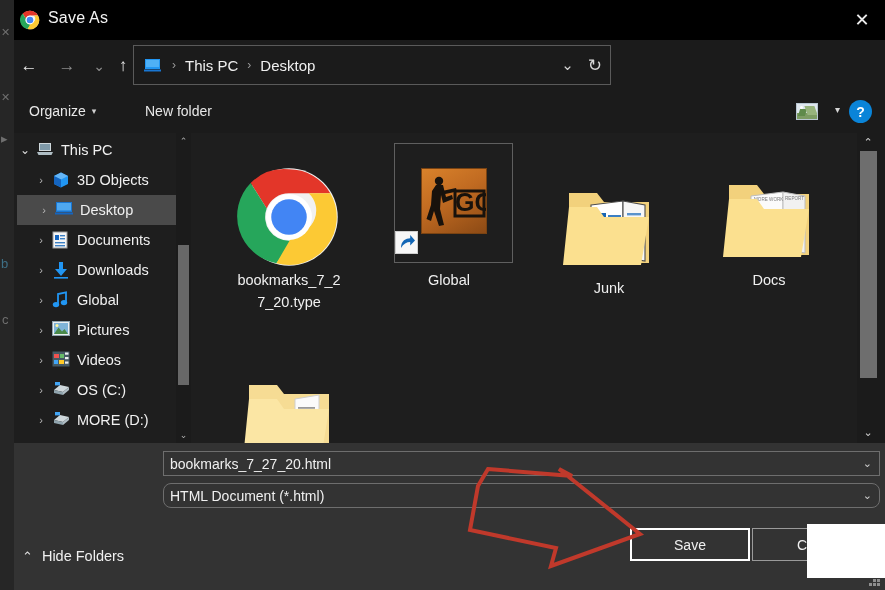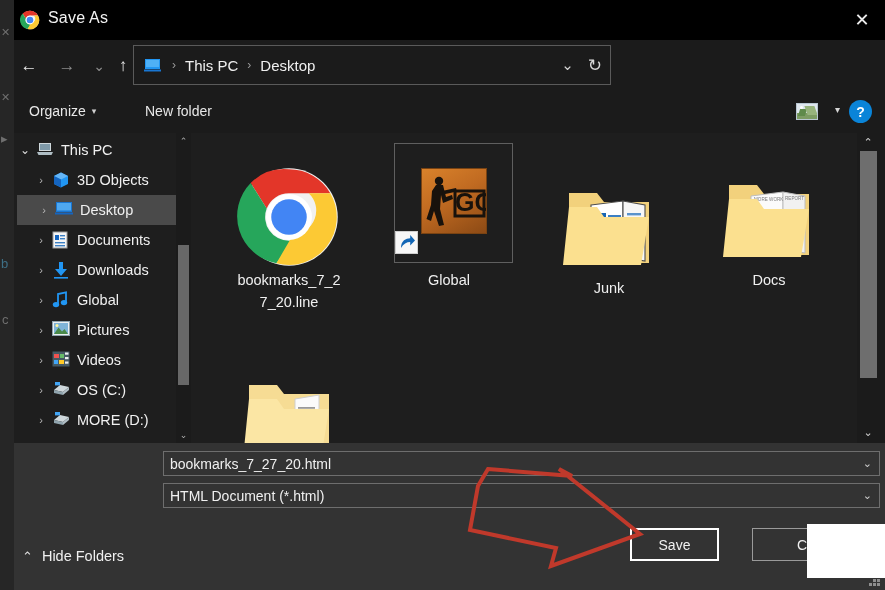--- a/index.html
+++ b/index.html
@@ -311,21 +311,21 @@
         <svg width="104" height="104" viewBox="0 0 48 48">
           <circle cx="24" cy="24" r="22.5" fill="#f1f1f1"></circle>
           <path d="M24 2a22 22 0 0 1 19.05 11H24a11 11 0 0 0-10.3 7.1L6.3 8.3A21.95 21.95 0 0 1 24 2z" fill="#e33629"></path>
           <path d="M6.3 8.3l7.4 11.8A11 11 0 0 0 24 35c.6 0 1.2 0 1.8-.15L18.2 45.3A22 22 0 0 1 6.3 8.3z" fill="#26a65b"></path>
           <path d="M43.05 13A22 22 0 0 1 18.2 45.3L26 32a11 11 0 0 0 7.1-19z" fill="#fcc934"></path>
           <circle cx="24" cy="24" r="10.6" fill="#fff"></circle>
           <circle cx="24" cy="24" r="8.2" fill="#4285f4"></circle>
         </svg>
       </div>
       <div class="lbl">bookmarks_7_2</div>
-      <div class="lbl">7_20.line</div>
+      <div class="lbl">7_20.type</div>
     </div>
 
     <div class="fitem" style="left:172px;top:8px;">
       <div class="glyph" style="height:128px;">
         <div class="selbox" style="left:25px;top:2px;width:119px;height:120px;"></div>
         <div style="position:absolute;left:52px;top:27px;width:66px;height:66px;
                     background:linear-gradient(150deg,#d9822b 0%,#c06a21 45%,#8c4a15 100%);
                     border:1px solid #7a4312;overflow:hidden;">
           <svg width="66" height="66" viewBox="0 0 66 66">
             <g fill="#18120c">
@@ -424,31 +424,31 @@
 
   <div class="bottom"></div>
 
   <div class="flabel" style="left:60px;top:455px;width:100px;">File name:</div>
   <div class="finput" style="left:163px;top:451px;width:717px;z-index:6;text-align:center;">
     <span class="val">bookmarks_7_27_20.html</span>
     <span class="caret">⌄</span>
   </div>
 
   <div class="flabel" style="left:40px;top:487px;width:120px;">Save as type:</div>
-  <div class="finput" style="left:163px;top:483px;width:717px;z-index:6;">
+  <div class="finput" style="left:163px;top:483px;width:717px;z-index:6;border-radius:8px;">
     <span class="val">HTML Document (*.html)</span>
     <span class="caret">⌄</span>
   </div>
 
   <div class="hide-folders">
     <span style="font-size:13px;color:#dcdcdc;">⌃</span>
     <span>Hide Folders</span>
   </div>
 
-  <div class="dlgbtn" style="left:630px;top:528px;width:89px;border:2px solid #ffffff;z-index:7;">Save</div>
+  <div class="dlgbtn" style="left:630px;top:528px;width:120px;border:2px solid #ffffff;z-index:7;">Save</div>
   <div class="dlgbtn" style="left:752px;top:528px;width:108px;border:1px solid #9a9a9a;z-index:7;">Ca</div>
 
   <div class="white-block" style="left:807px;top:524px;width:78px;height:54px;"></div>
 
   <div class="grip">
     <i style="left:0;top:8px;"></i>
       <i style="left:4px;top:8px;"></i>
       <i style="left:8px;top:8px;"></i>
     <i style="left:4px;top:4px;"></i>
       <i style="left:8px;top:4px;"></i>

